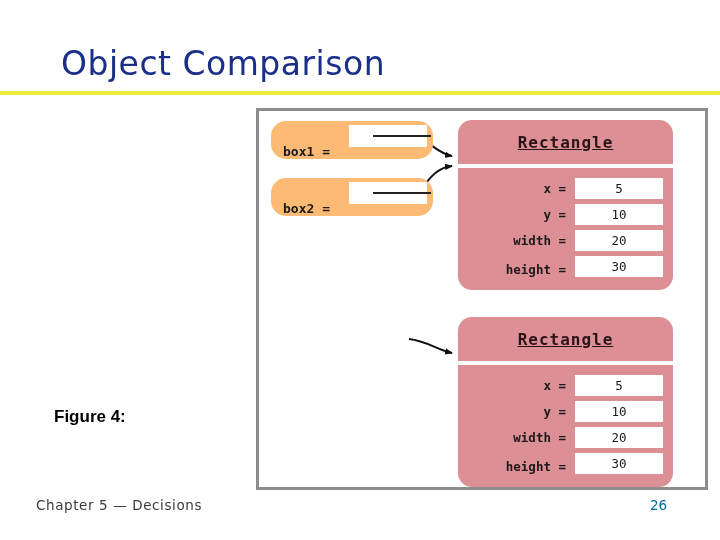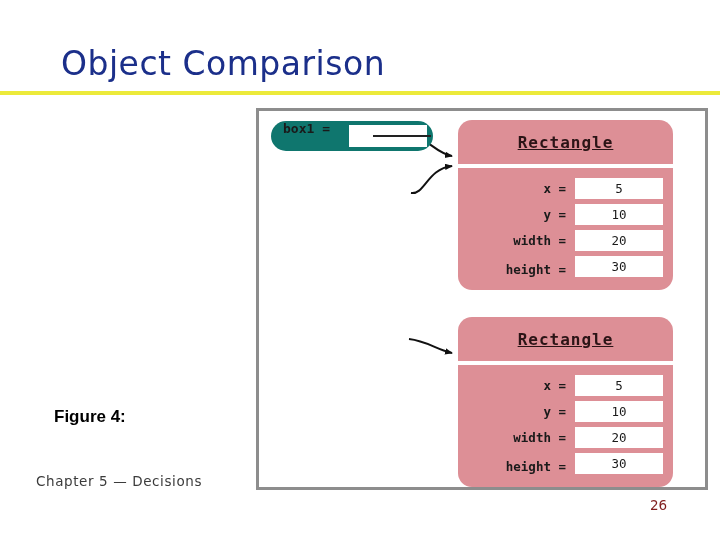--- a/index.html
+++ b/index.html
@@ -50,26 +50,26 @@
   }
   #figure-canvas {
     position: absolute;
     inset: 0;
     overflow: hidden;
   }
 
   
   .var-pill {
     position: absolute;
-    height: 30px;
+    height: 38px;
     width: 162px;
-    background: #0f766e;
+    background: #fdba74;
     border-radius: 15px;
     display: flex;
-    align-items: flex-start;
+    align-items: flex-end;
     box-sizing: border-box;
     padding-left: 12px;
   }
   .var-label {
     font-family: "DejaVu Sans Mono", monospace;
     font-size: 13px;
     color: #1a1a1a;
     white-space: nowrap;
     font-weight: 700;
   }
@@ -163,34 +163,34 @@
     font-size: 17px;
     font-weight: 700;
     color: #000000;
     line-height: 1.33;
   }
 
   
   #footer-text {
     position: absolute;
     left: 36px;
-    top: 473px;
+    top: 497px;
     font-family: "DejaVu Sans", sans-serif;
     font-size: 13.5px;
     color: #3b3b3b;
     letter-spacing: 0.6px;
     white-space: nowrap;
   }
   #page-number {
     position: absolute;
     left: 650px;
     top: 497px;
     font-family: "DejaVu Sans", sans-serif;
     font-size: 13.5px;
-    color: #7f1d1d;
+    color: #0369a1;
   }
 </style>
 </head>
 <body>
 
 <div id="slide-title">Object Comparison</div>
 <div id="title-rule"></div>
 
 <div id="figure-frame">
   <div id="figure-canvas">
@@ -209,20 +209,26 @@
       <path d="M 150 228 C 168 230, 176 238, 193 242" stroke="#111111" stroke-width="2" fill="none" marker-end="url(#ah)"></path>
     </svg>
 
     <div class="var-pill" style="left:12px; top:10px;">
       <span class="var-label">box1 =</span>
       <span class="var-slot">
         <span class="ref-stub"></span>
       </span>
     </div>
 
+    <div class="var-pill" style="left:12px; top:67px;">
+      <span class="var-label">box2 =</span>
+      <span class="var-slot">
+        <span class="ref-stub"></span>
+      </span>
+    </div>
 
 
     <div class="obj-card" style="left:199px; top:9px;">
       <div class="obj-header">
         <span class="obj-title">Rectangle</span>
       </div>
       <div class="obj-body">
         <div class="field-row">
           <span class="field-name">x =</span>
           <span class="field-value">5</span>

